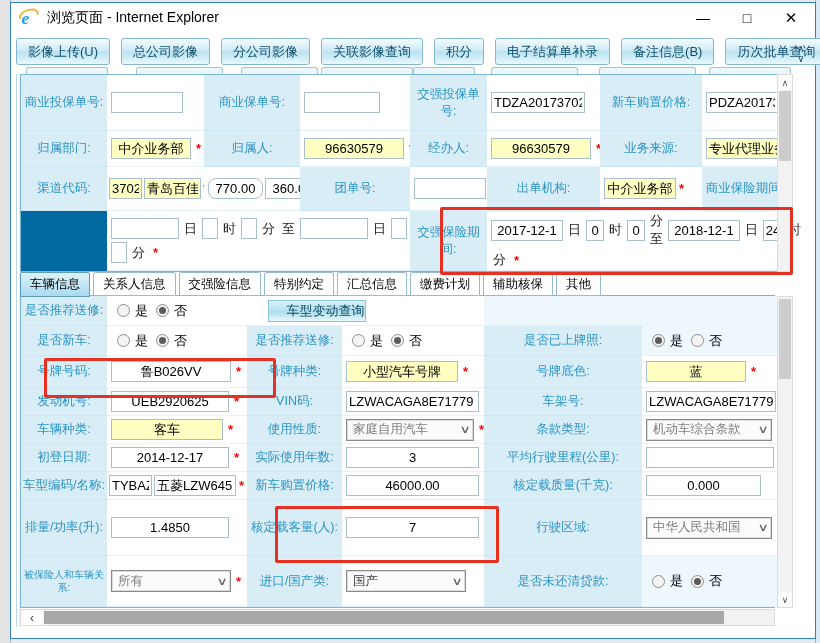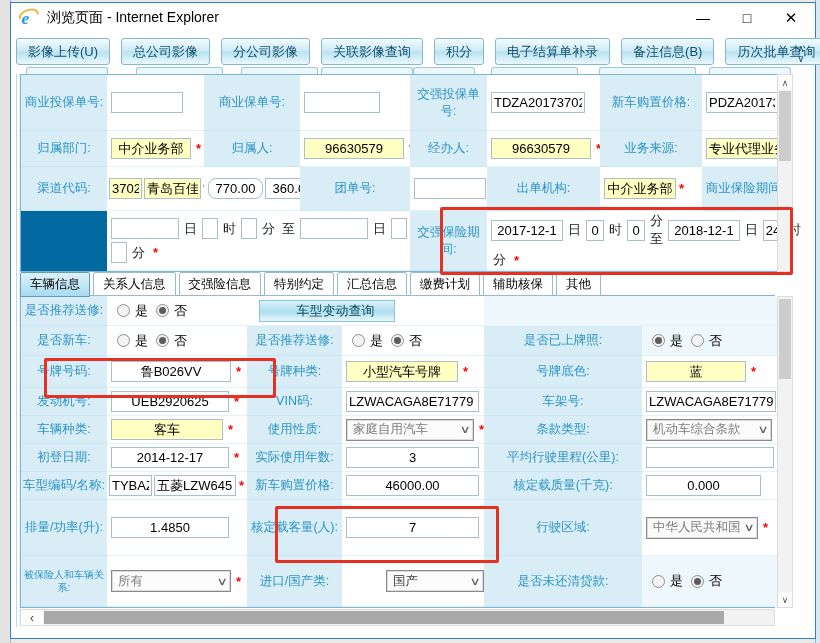--- a/index.html
+++ b/index.html
@@ -37,21 +37,21 @@
   .inp{border:1px solid #a9bfc9;height:21px;line-height:19px;font-size:13px;font-family:inherit;text-align:center;padding:0 2px;background:#fff;color:#000;box-sizing:border-box;overflow:hidden;white-space:nowrap;}
   .inp.left{text-align:left;}
   .inp.yel{background:#ffffc2;}
   .inp.sm{width:16px;padding:0;}
   .req{color:#fe0000;font-weight:bold;margin-left:3px;font-size:13px;}
   .unit{color:#222;margin:0 2px;}
   .two-line{flex-direction:column;align-items:flex-start;justify-content:center;gap:3px;padding-left:4px;}
   .pline{display:flex;align-items:center;gap:3px;}
   .sel{border:1px solid #8a8a8a;box-shadow:inset 0 0 0 1px #dcdcdc;height:22px;display:inline-flex;align-items:center;justify-content:space-between;padding:0 4px 0 6px;background:#fbfbfb;color:#7c7c7c;font-size:12.5px;box-sizing:border-box;cursor:default;}
   .sel .chev{color:#5c5c5c;font-size:11px;transform:scaleX(1.4);margin-left:4px;}
-  .sel.en{color:#3a3a3a;margin-left:40px;}
+  .sel.en{color:#3a3a3a;}
   .radio{width:13px;height:13px;border-radius:50%;border:1px solid #8f8f8f;background:#f3f3f3;display:inline-block;position:relative;margin:0 3px 0 6px;cursor:pointer;box-sizing:border-box;flex:none;}
   .radio.on::after{content:"";position:absolute;left:2px;top:2px;width:7px;height:7px;border-radius:50%;background:#5c5c5c;}
   .rlab{font-size:13px;color:#000;}
   .vbtn{height:22px;padding:0 14px;font-size:13px;color:#0b4a63;background:linear-gradient(to bottom,#d9f2f9 0%,#aedeee 55%,#e9f8fc 100%);border:1px solid #8fc3d6;display:inline-flex;align-items:center;cursor:pointer;white-space:nowrap;}
   
   .tabs{position:absolute;left:20px;top:272px;height:23px;display:flex;gap:3px;z-index:5;}
   .tab{height:22px;padding:0 9px;font-size:12.5px;color:#000;background:#fff;border:1px solid #98bccd;border-radius:2px 2px 0 0;display:inline-flex;align-items:center;cursor:pointer;white-space:nowrap;}
   .tab.active{background:linear-gradient(to bottom,#dff2fb,#a9daf0);border-color:#5f9dbd;height:23px;}
   
   .vscroll{position:absolute;width:16px;background:#f2f2f2;border:1px solid #dcdcdc;box-sizing:border-box;}
@@ -246,21 +246,21 @@
     <div class="grid tab-grid">
 
       <div class="lc">是否推荐送修:</div>
       <div class="vc">
         <span class="radio"></span>
           <span class="rlab">是</span>
         <span class="radio on"></span>
           <span class="rlab">否</span>
       </div>
       <div class="vc" style="grid-column:3/5;">
-          <button class="vbtn" style="margin-left:8px;width:136px;justify-content:center;padding-left:31px;">车型变动查询</button>
+          <button class="vbtn" style="margin-left:17px;width:98px;justify-content:center;padding-left:31px;">车型变动查询</button>
         </div>
       <div class="vc" style="grid-column:5/7;background:#eef7fb;"></div>
 
       <div class="lc">是否新车:</div>
       <div class="vc">
         <span class="radio"></span>
           <span class="rlab">是</span>
         <span class="radio on"></span>
           <span class="rlab">否</span>
       </div>
@@ -363,21 +363,21 @@
       <div class="lc">排量/功率(升):</div>
       <div class="vc">
           <input class="inp" style="width: 118px;" value="1.4850">
         </div>
       <div class="lc">核定载客量(人):</div>
       <div class="vc">
           <input class="inp" style="width: 133px;" value="7">
         </div>
       <div class="lc">行驶区域:</div>
       <div class="vc">
-          <span class="sel" style="width:112px;">
+          <span class="sel" style="width:126px;">
             <span style="overflow:hidden;white-space:nowrap;max-width:100px;">中华人民共和国</span>
             <span class="chev">∨</span>
           </span>
           <span class="req">*</span>
         </div>
 
       <div class="lc sm">被保险人和车辆关系:</div>
       <div class="vc">
           <span class="sel" style="width:120px;">
             <span>所有</span>

